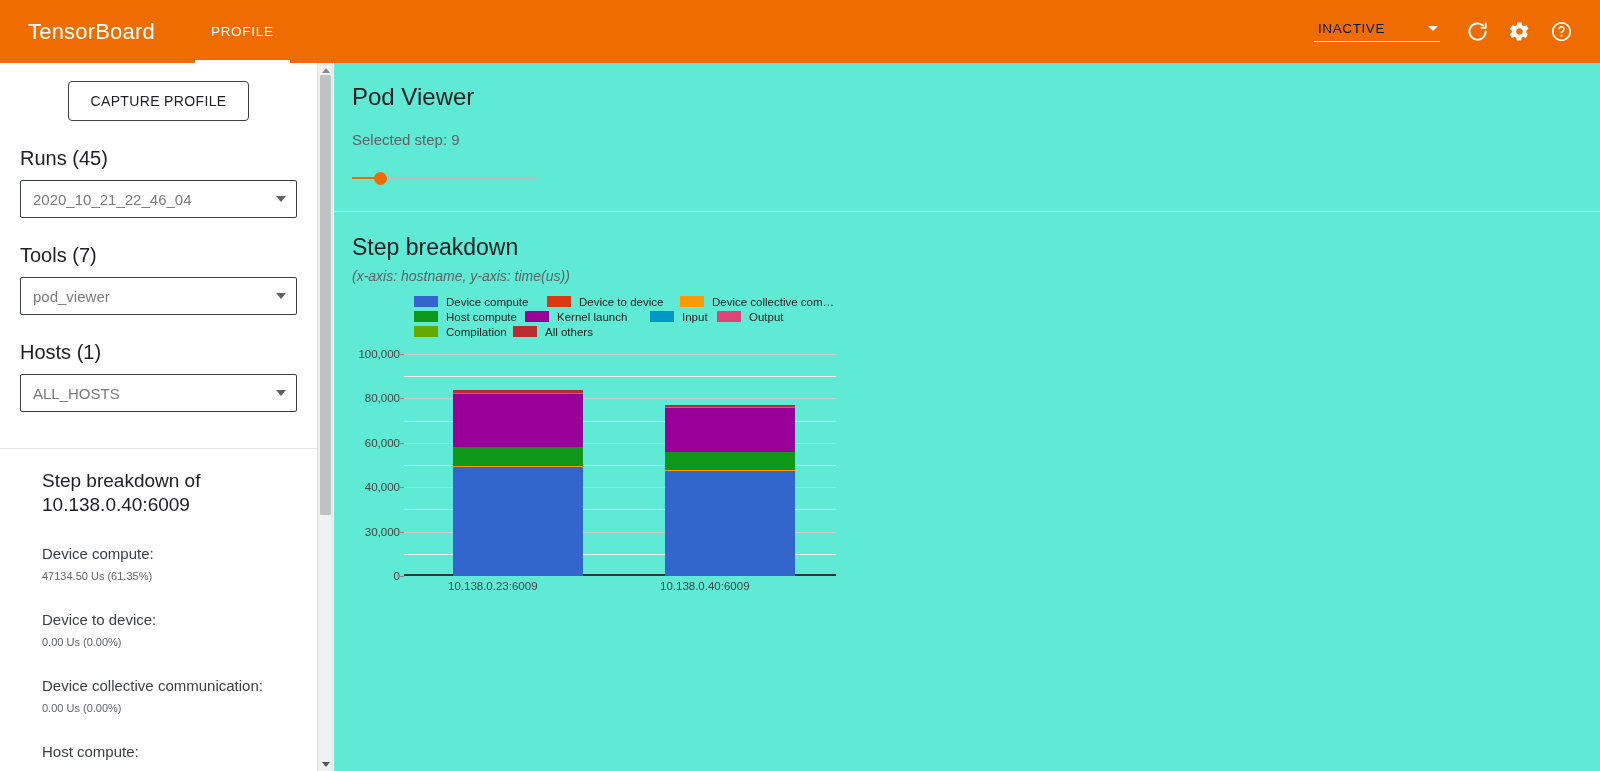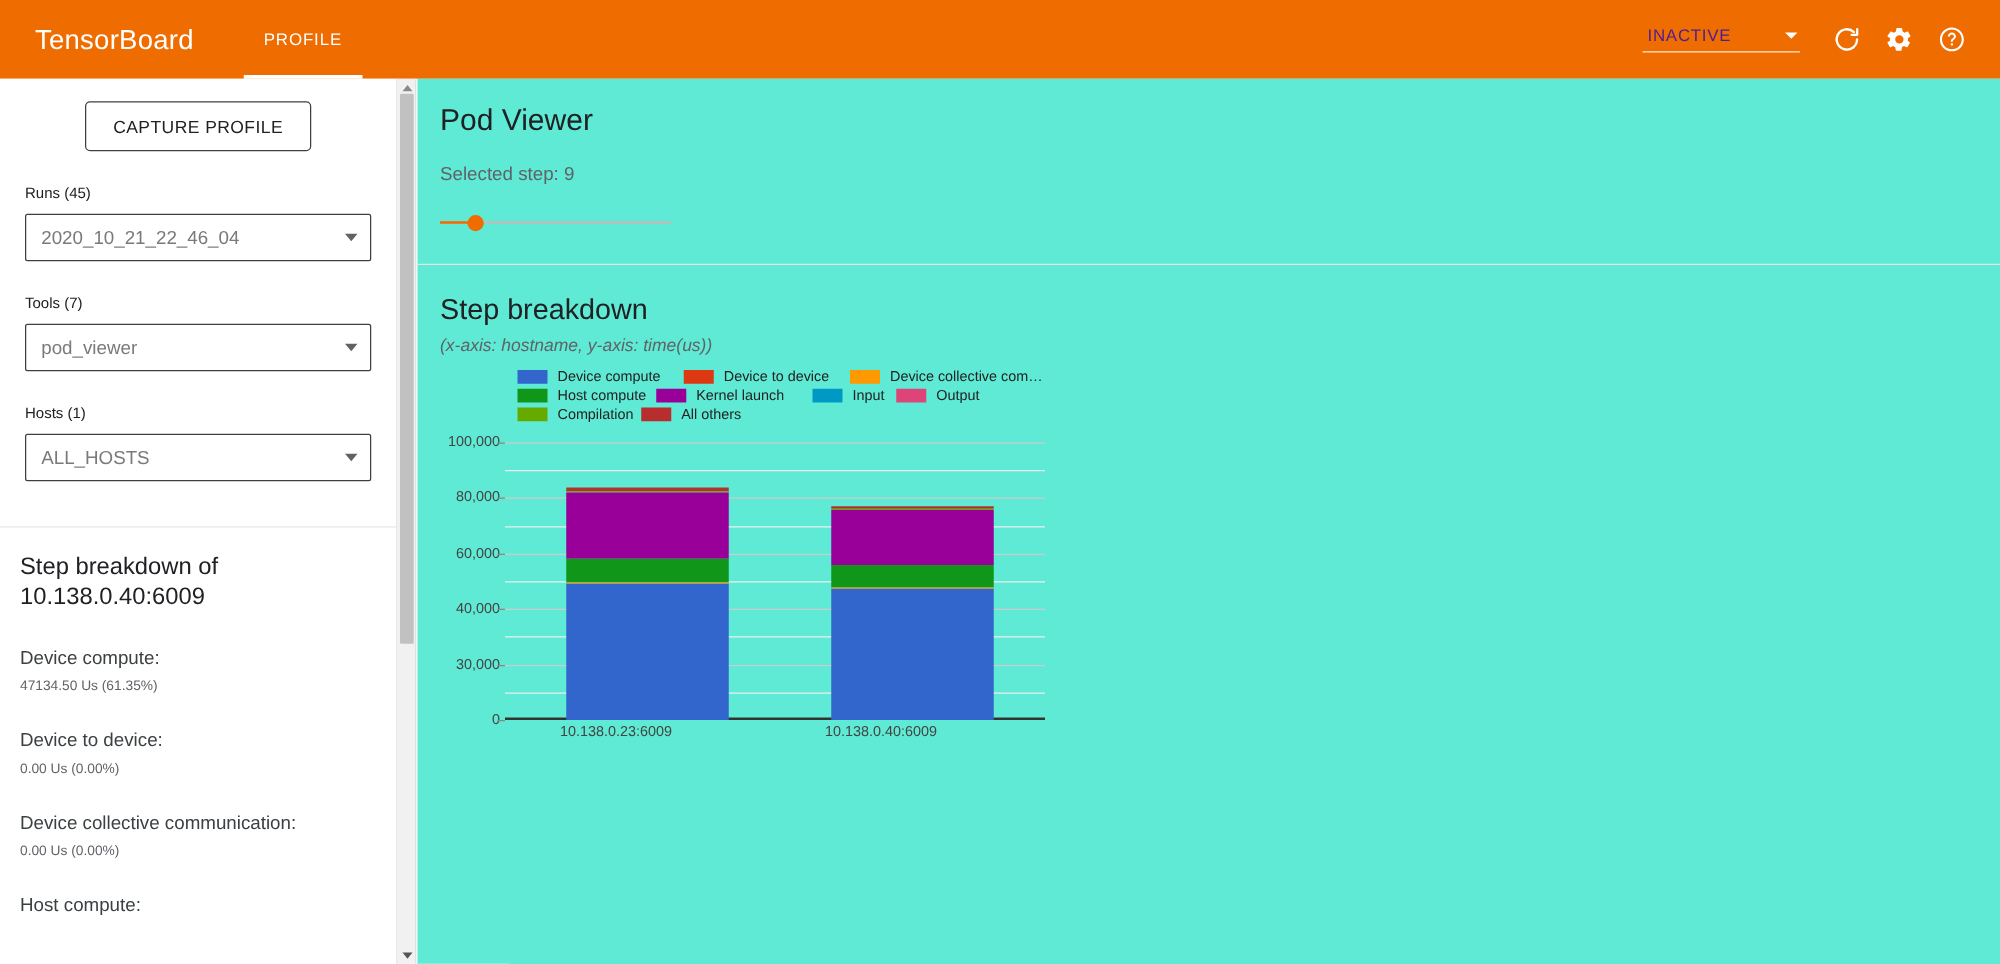--- a/index.html
+++ b/index.html
@@ -51,21 +51,21 @@
   }
   .status-select {
     display: flex; align-items: center;
     border-bottom: 1px solid rgba(255,255,255,.85);
     padding: 0 2px 5px 4px;
     margin-right: 14px;
     min-width: 126px;
     cursor: pointer;
   }
   .status-select .label {
-    color: #4c1d95; font-size: 13.5px; letter-spacing: .6px;
+    color: #0f172a; font-size: 13.5px; letter-spacing: .6px;
   }
   .status-select .caret {
     margin-left: auto;
     width: 0; height: 0;
     border-left: 5px solid transparent;
     border-right: 5px solid transparent;
     border-top: 5px solid #ffffff;
   }
   .icon-btn {
     width: 38px; height: 38px;
@@ -90,21 +90,21 @@
     background: #ffffff;
     color: #202124;
     font-size: 14px;
     letter-spacing: .35px;
     padding: 11px 22px;
     cursor: pointer;
     font-family: "Liberation Sans", sans-serif;
   }
   .field-group { padding: 0 20px; margin-top: 26px; }
   .field-label {
-    font-size: 12px; color: #202124; margin-bottom: 10px;
+    font-size: 20px; color: #202124; margin-bottom: 10px;
   }
   .select-box {
     height: 38px;
     border: 1px solid #3c4043;
     border-radius: 2px;
     display: flex; align-items: center;
     padding: 0 10px 0 12px;
     background: #ffffff;
     cursor: pointer;
   }
@@ -116,21 +116,21 @@
     margin-left: auto;
     width: 0; height: 0;
     border-left: 5px solid transparent;
     border-right: 5px solid transparent;
     border-top: 6px solid #5f6368;
   }
   .sidebar-divider {
     margin-top: 36px;
     border-top: 1px solid #e8e8e8;
   }
-  .details { padding: 20px 16px 0 16px; }
+  .details { padding: 20px 16px 0 16px; margin-left: 26px; }
   .details-title {
     font-size: 19px; color: #202124; font-weight: 400;
     line-height: 24px;
     margin-bottom: 26px;
   }
   .detail-item { margin-bottom: 22px; }
   .detail-key { font-size: 15px; color: #3c4043; line-height: 22px; }
   .detail-val { font-size: 11px; color: #5f6368; line-height: 22px; }
 
   

